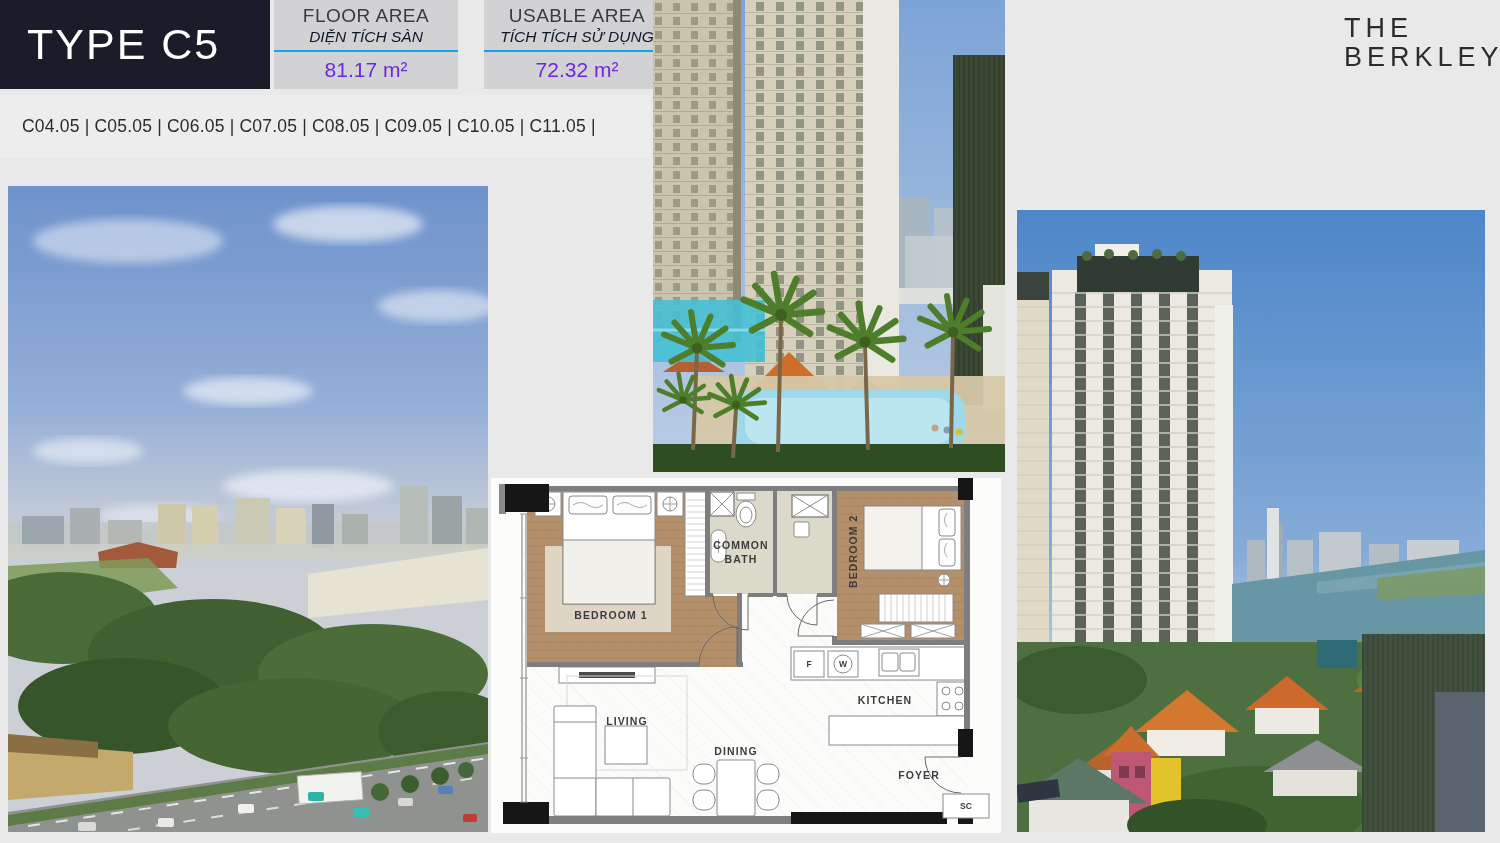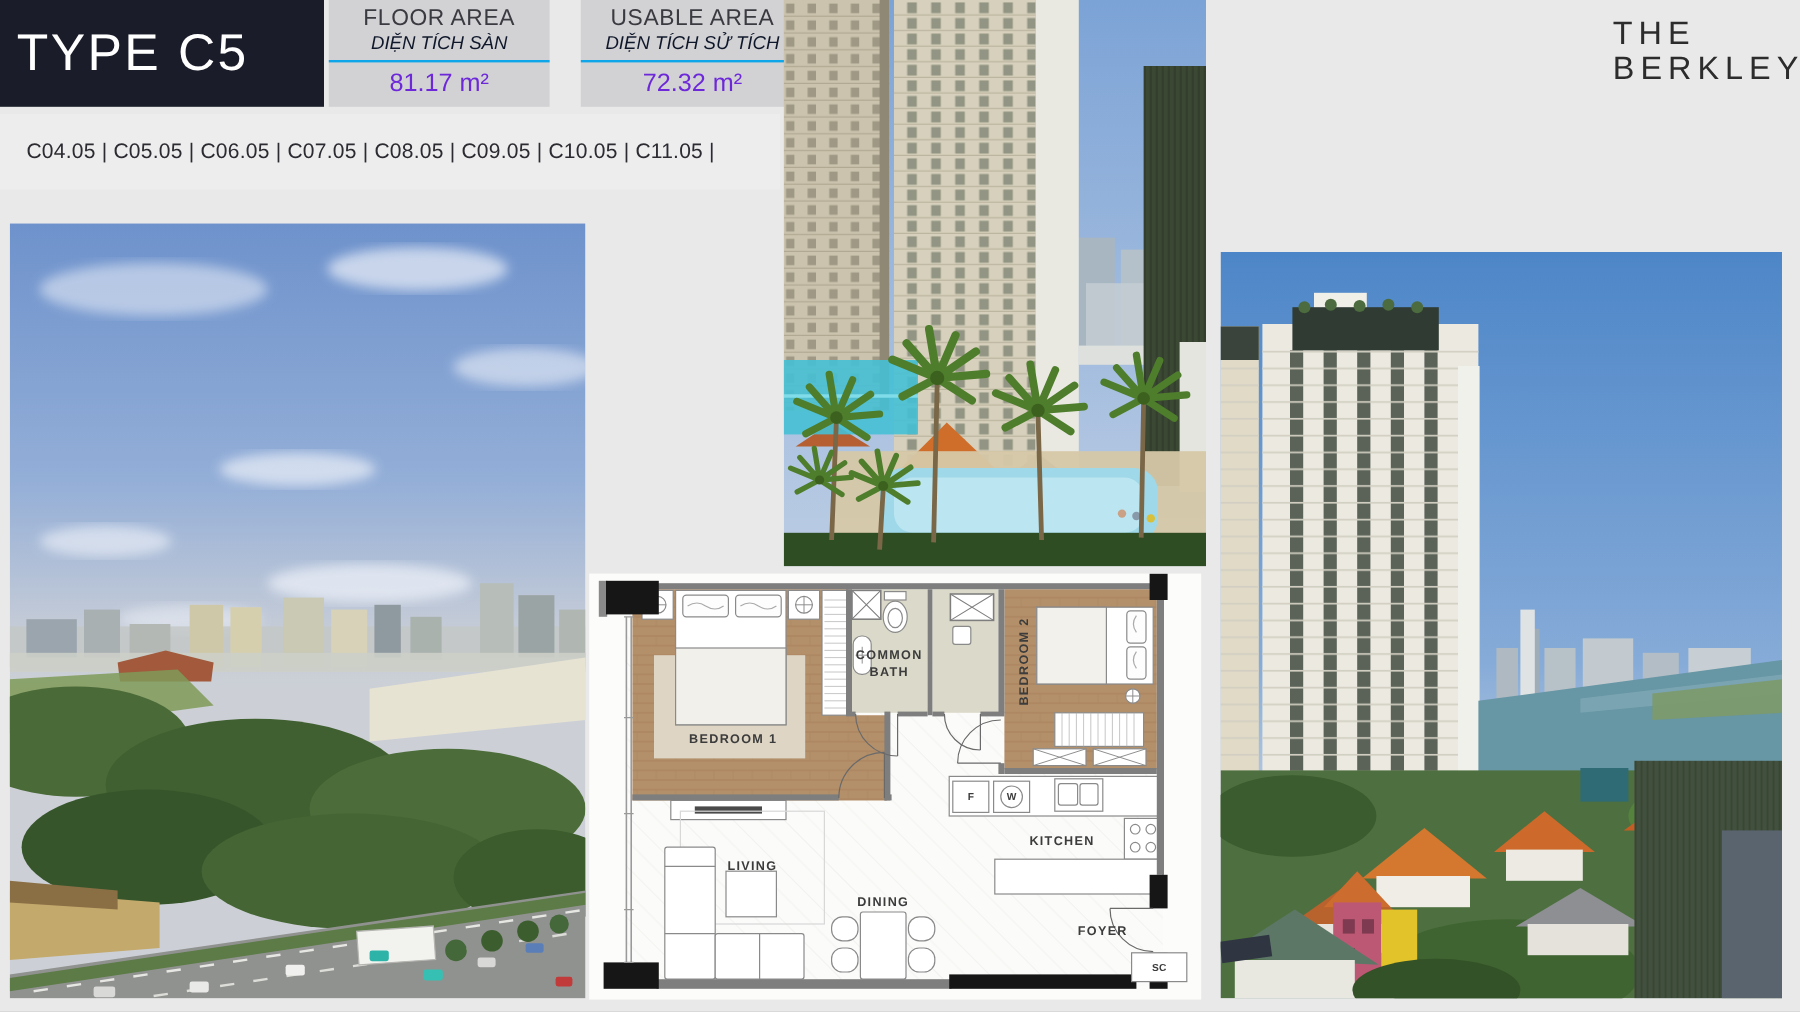--- a/index.html
+++ b/index.html
@@ -1,21 +1,21 @@
 <!DOCTYPE html>
 <html><head>
 <meta charset="utf-8">
 <style>
   html,body{margin:0;padding:0;background:#cfcfcf;}
   .canvas{position:relative;width:1500px;height:843px;background:#e9e9e9;overflow:hidden;
           font-family:"Liberation Sans","DejaVu Sans",sans-serif;}
 
   
   .type-block{position:absolute;left:0;top:0;width:270px;height:89px;background:#1a1c29;
-              color:#fff;display:flex;align-items:center;padding-left:14px;box-sizing:border-box;}
+              color:#fff;display:flex;align-items:center;padding-left:27px;box-sizing:border-box;}
   .type-block span{font-size:43px;font-weight:300;letter-spacing:2px;}
   .area-col{position:absolute;top:0;height:89px;width:184px;background:#d2d2d4;}
   .col-floor{left:274px;}
   .col-usable{left:484px;width:186px;}
   .area-head{height:50px;border-bottom:2px solid #0ea5e9;display:flex;flex-direction:column;
              align-items:center;justify-content:center;}
   .area-en{font-size:19px;color:#3a3a41;letter-spacing:.5px;}
   .area-vi{font-size:15.5px;font-style:italic;color:#0f172a;margin-top:1px;}
   .area-val{height:36px;display:flex;align-items:center;justify-content:center;
             font-size:21px;color:#6d28d9;}
@@ -54,21 +54,21 @@
     <div class="area-head">
       <div class="area-en">FLOOR AREA</div>
       <div class="area-vi">DIỆN TÍCH SÀN</div>
     </div>
     <div class="area-val">81.17 m²</div>
   </div>
 
   <div class="area-col col-usable">
     <div class="area-head">
       <div class="area-en">USABLE AREA</div>
-      <div class="area-vi">DIỆN TÍCH SỬ TÍCH</div>
+      <div class="area-vi">TÍCH TÍCH SỬ DỤNG</div>
     </div>
     <div class="area-val">72.32 m²</div>
   </div>
 
   <div class="units-bar">
     <div class="units-line">C04.05 | C05.05 | C06.05 | C07.05 | C08.05 | C09.05 | C10.05 | C11.05 |</div>
   </div>
 
   <div class="brand">
     <div>THE</div>

